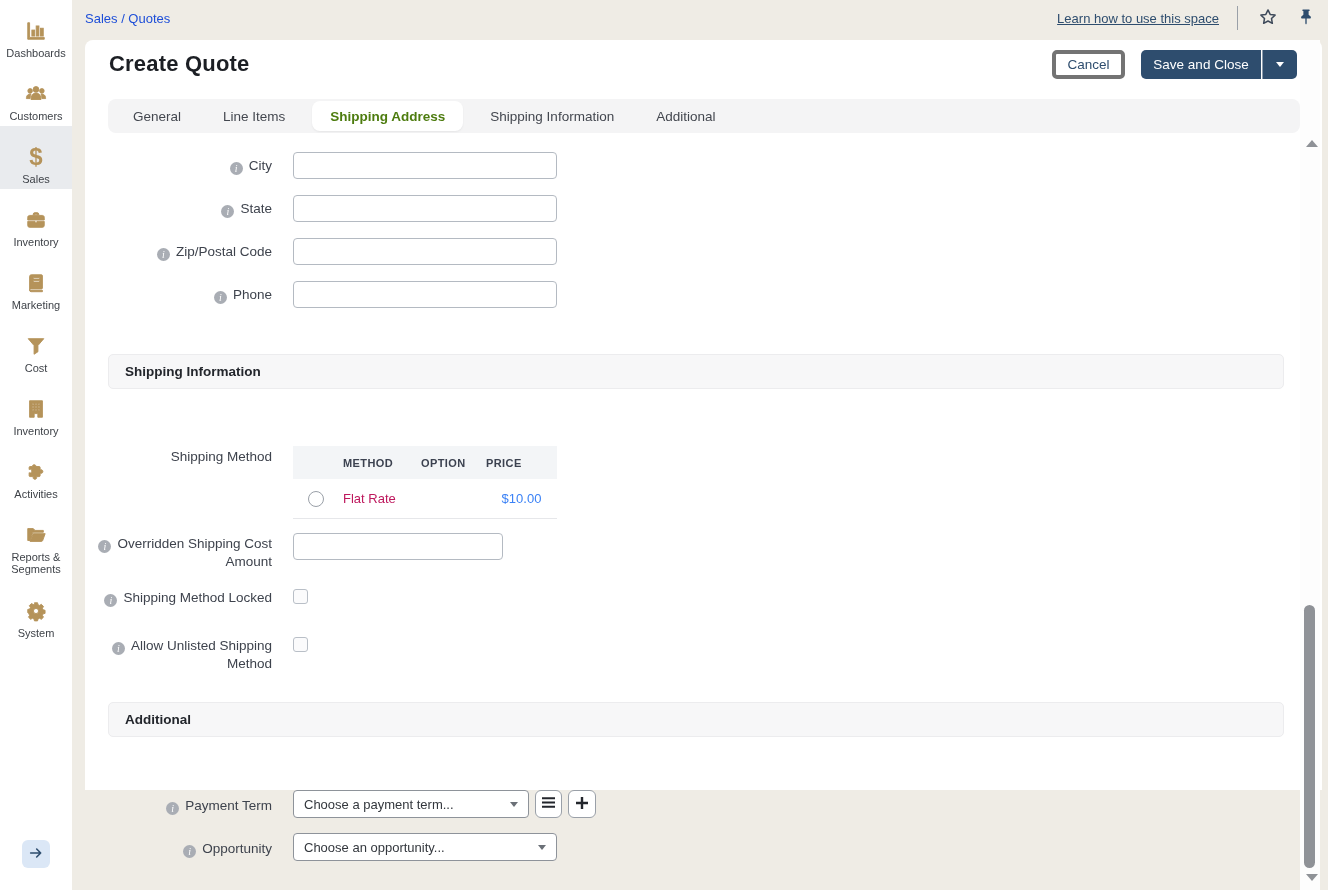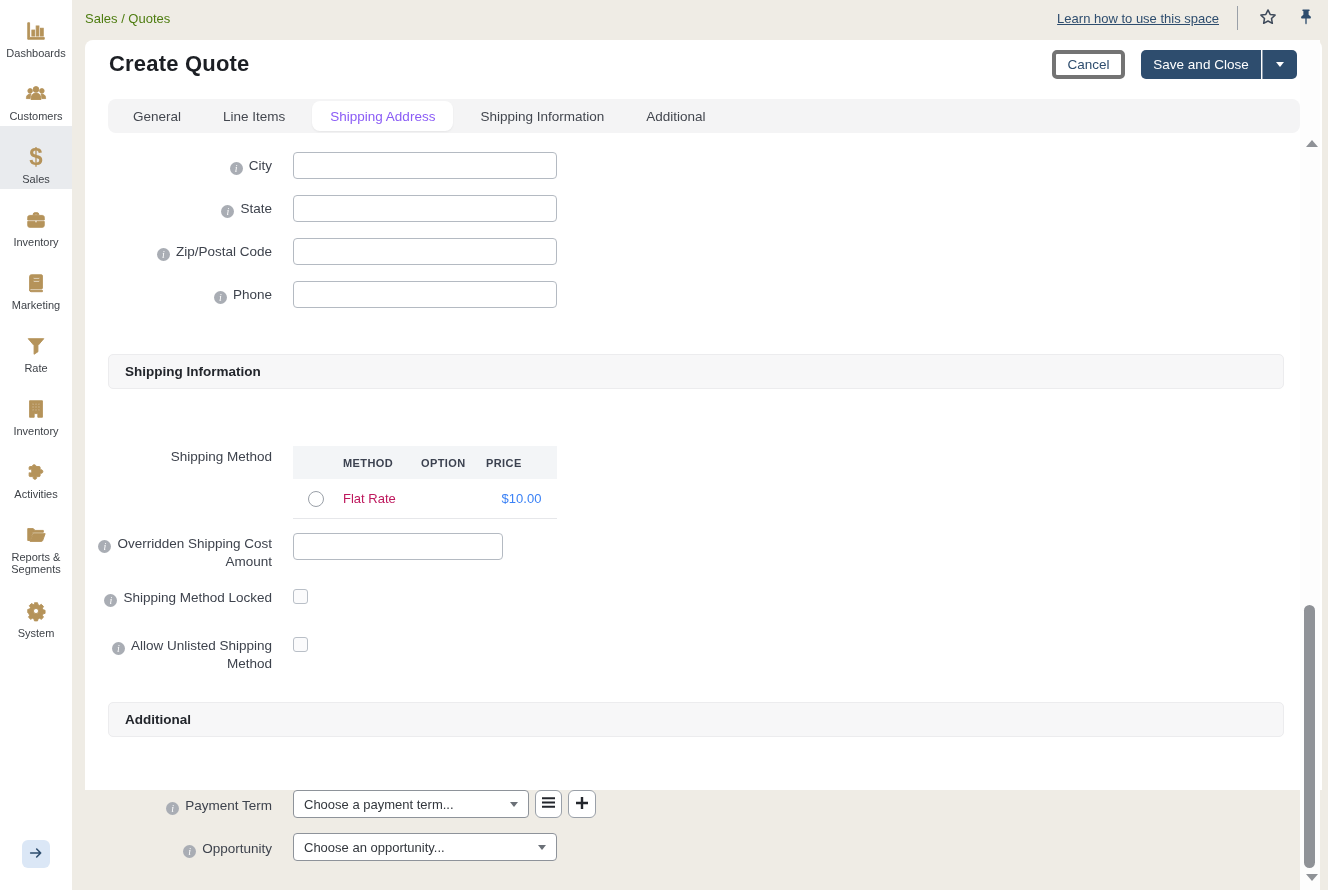--- a/index.html
+++ b/index.html
@@ -14,38 +14,38 @@
   .side-item.tall { height:76px; }
   .side-icon { width:26px; height:24px; display:flex; align-items:center; justify-content:center; margin-bottom:4px; }
   .side-icon svg { width:24px; height:22px; fill:#b5935a; stroke:#b5935a; }
   .dollar-glyph { font-size:24px; font-weight:bold; color:#b5935a; line-height:22px; }
   .side-label { font-size:11px; color:#3f4349; text-align:center; line-height:12px; }
   .expand-btn { position:absolute; left:22px; top:840px; width:28px; height:28px; background:#dbe7f6; border:none; border-radius:6px; display:flex; align-items:center; justify-content:center; cursor:pointer; }
   .expand-btn svg { width:16px; height:16px; stroke:#2e4d6e; fill:none; stroke-width:2.4; }
 
   
   .topbar { position:absolute; left:72px; top:0; width:1256px; height:40px; background:#efece5; display:flex; align-items:center; }
-  .breadcrumb { position:absolute; left:13px; top:11px; font-size:13px; color:#4d7c0f; }
+  .breadcrumb { position:absolute; left:13px; top:11px; font-size:13px; color:#1d4ed8; }
   .topbar-right { position:absolute; right:10px; top:0; height:36px; display:flex; align-items:center; gap:14px; }
   .help-link { font-size:13px; color:#2e4d6e; text-decoration:underline; cursor:pointer; }
   .v-divider { width:1px; height:24px; background:#9aa0a8; margin:0 4px; }
   .icon-btn { background:none; border:none; cursor:pointer; width:24px; height:24px; display:flex; align-items:center; justify-content:center; }
 
   
   .card { position:absolute; left:85px; top:40px; width:1237px; height:750px; background:#ffffff; border-radius:8px 8px 0 0; }
   .page-title { position:absolute; left:24px; top:11px; font-size:22px; font-weight:bold; color:#1c1f24; letter-spacing:.2px; }
   .btn-cancel { position:absolute; left:967px; top:10px; width:73px; height:29px; background:#ffffff; border:4px solid #737373; border-radius:5px; color:#2e4d6e; font-size:13.5px; font-family:inherit; cursor:pointer; }
   .btn-save { position:absolute; left:1056px; top:10px; width:120px; height:29px; background:#2e4d6e; border:none; border-radius:5px 0 0 5px; color:#ffffff; font-size:13.5px; font-family:inherit; cursor:pointer; }
   .btn-save-caret { position:absolute; left:1177px; top:10px; width:35px; height:29px; background:#2e4d6e; border:none; border-left:1px solid rgba(255,255,255,.45); border-radius:0 5px 5px 0; cursor:pointer; display:flex; align-items:center; justify-content:center; }
   .caret-down { width:0; height:0; border-left:4.5px solid transparent; border-right:4.5px solid transparent; border-top:5px solid #ffffff; }
 
   
   .tabbar { position:absolute; left:23px; top:59px; width:1192px; height:34px; background:#f4f4f5; border-radius:8px; display:flex; align-items:center; padding-left:4px; }
   .tab { padding:0 15px; height:28px; display:flex; align-items:center; font-size:13.5px; color:#43474f; cursor:pointer; border-radius:8px; white-space:nowrap; margin:0 6px; }
-  .tab.active { background:#ffffff; font-weight:normal; color:#8b5cf6; box-shadow:0 1px 2px rgba(0,0,0,.06); padding:0 18px; height:30px; }
+  .tab.active { background:#ffffff; font-weight:bold; color:#4d7c0f; box-shadow:0 1px 2px rgba(0,0,0,.06); padding:0 18px; height:30px; }
 
   
   .field-label { position:absolute; left:0; width:187px; text-align:right; font-size:13.5px; color:#3e434d; line-height:18px; }
   .info-icon { display:inline-block; width:13px; height:13px; background:#a9adb4; border-radius:50%; color:#ffffff; font-size:10px; line-height:13px; text-align:center; font-style:italic; font-family:"Liberation Serif", serif; margin-right:6px; vertical-align:-2px; }
   .text-input { position:absolute; height:27px; background:#ffffff; border:1px solid #b4bac2; border-radius:4px; font-family:inherit; font-size:13px; padding:0 8px; color:#33373d; }
   .section-bar { position:absolute; left:23px; width:1176px; height:35px; background:#f7f7f8; border:1px solid #ececee; border-radius:5px; display:flex; align-items:center; padding-left:16px; font-size:13.5px; font-weight:bold; color:#23262c; }
 
   
   .ship-table { position:absolute; left:208px; top:406px; width:264px; font-size:13px; }
   .ship-head { display:flex; height:33px; background:#f3f5f7; align-items:center; }
@@ -151,21 +151,21 @@
           </svg>
       </span>
       <span class="side-label">Marketing</span>
     </div>
     <div class="side-item">
       <span class="side-icon">
         <svg viewBox="0 0 24 24" stroke="none">
             <path d="M3.5 4h17l-6.4 7.5v6.8L9.9 21v-9.5z"></path>
           </svg>
       </span>
-      <span class="side-label">Rate</span>
+      <span class="side-label">Cost</span>
     </div>
     <div class="side-item">
       <span class="side-icon">
         <svg viewBox="0 0 24 24" stroke="none">
             <path d="M5 3h14v18h-5v-4h-4v4H5V3zm3 3v1.6h1.6V6H8zm3.2 0v1.6h1.6V6h-1.6zm3.2 0v1.6H16V6h-1.6zM8 9v1.6h1.6V9H8zm3.2 0v1.6h1.6V9h-1.6zm3.2 0v1.6H16V9h-1.6zM8 12v1.6h1.6V12H8zm3.2 0v1.6h1.6V12h-1.6zm3.2 0v1.6H16V12h-1.6z"></path>
           </svg>
       </span>
       <span class="side-label">Inventory</span>
     </div>
     <div class="side-item">

